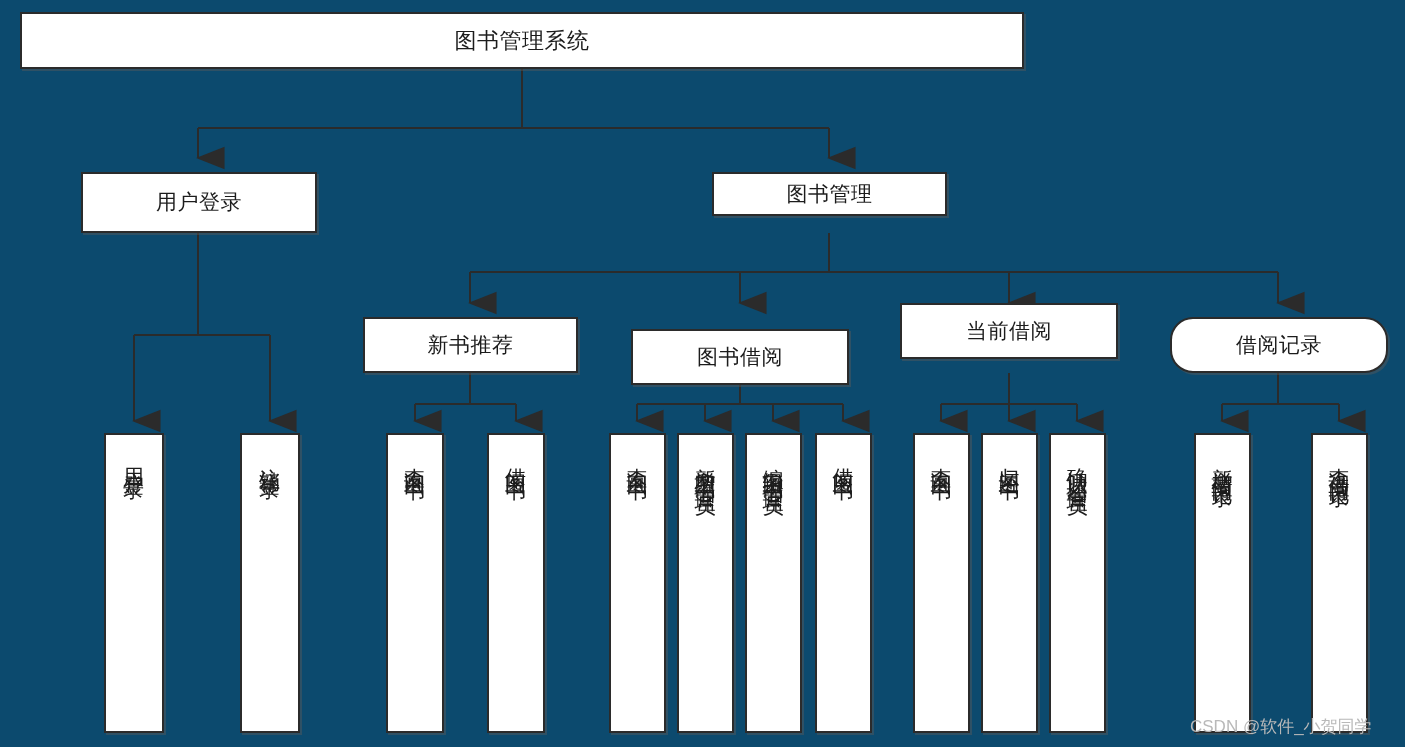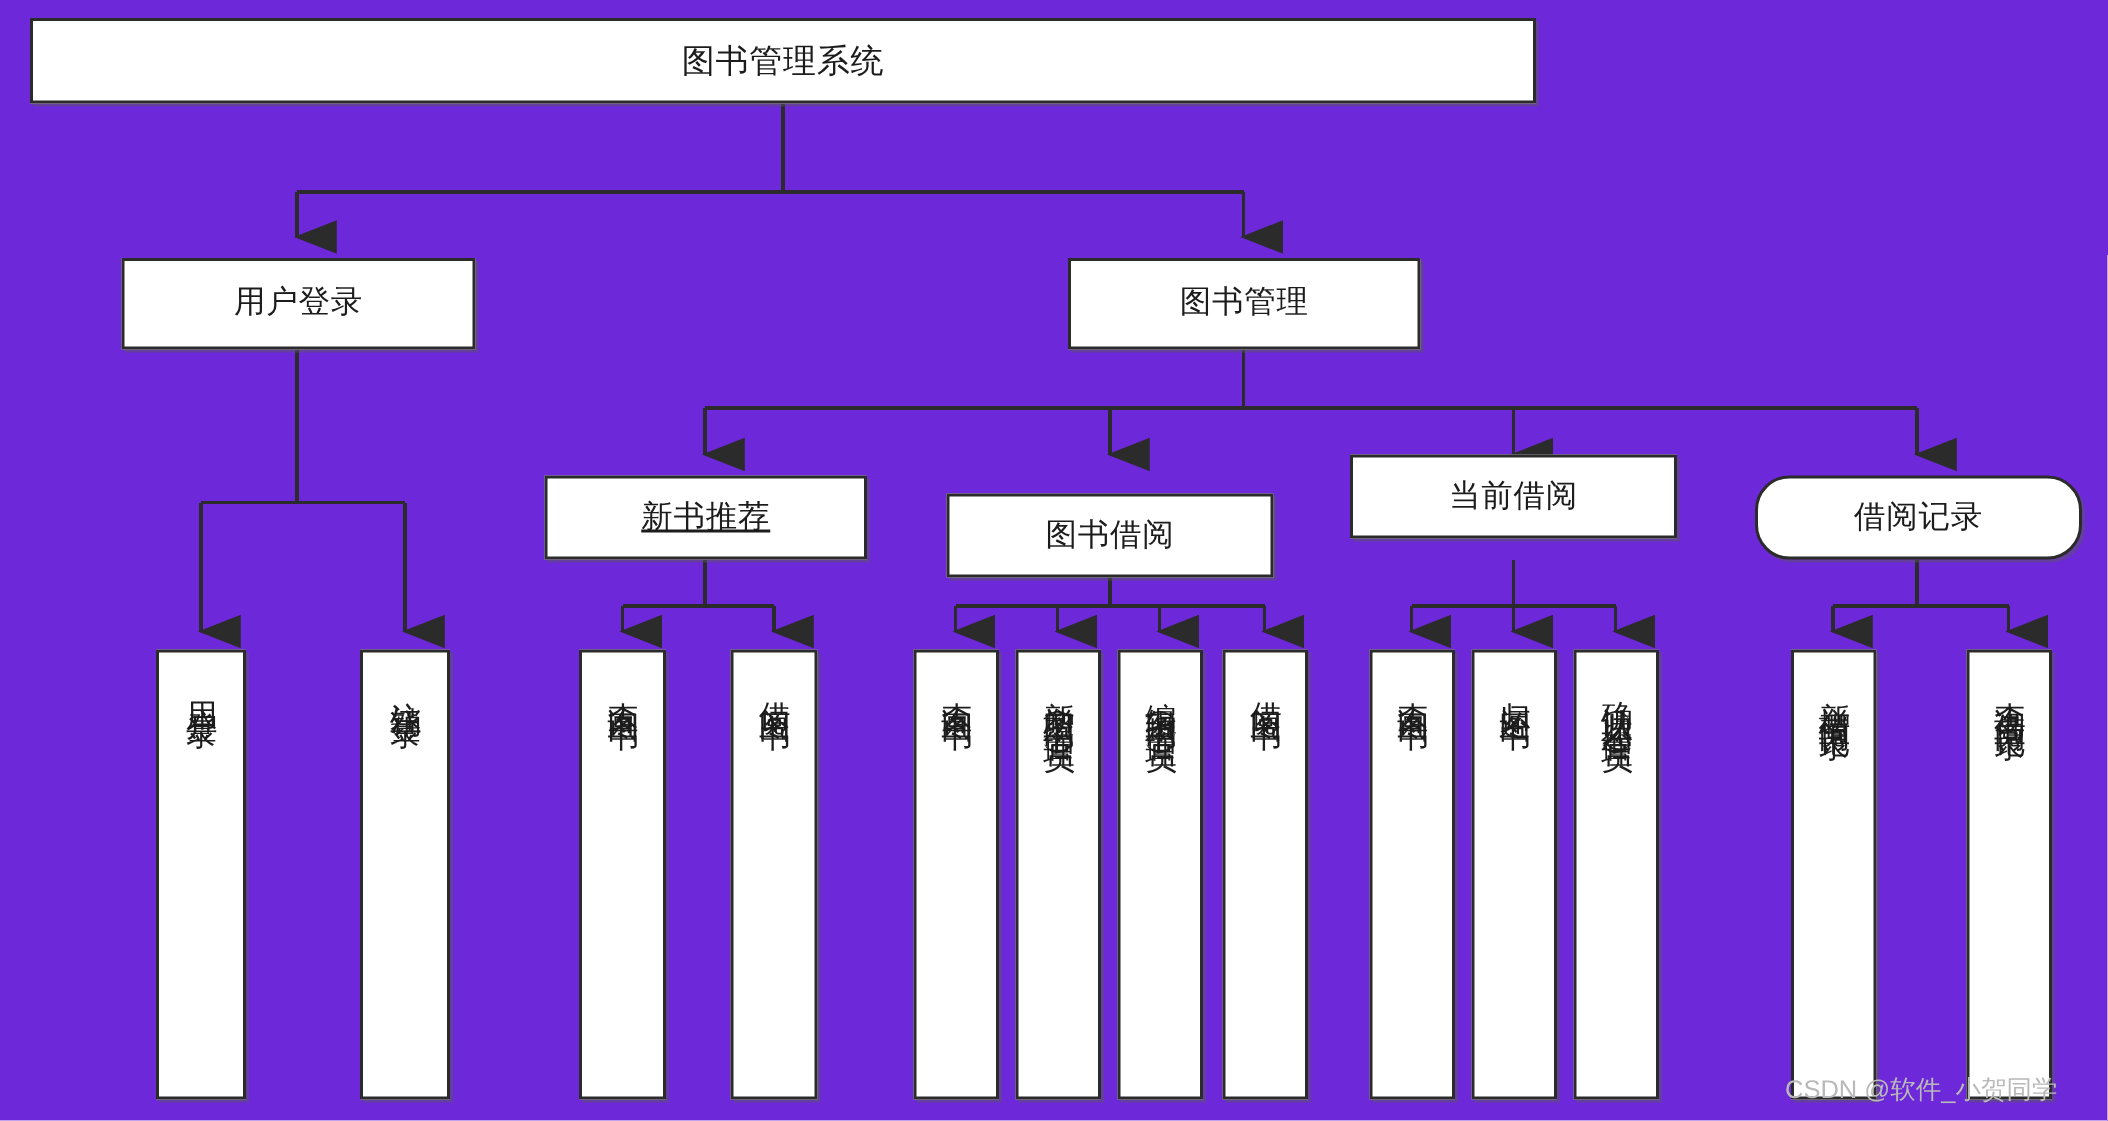--- a/index.html
+++ b/index.html
@@ -8,21 +8,21 @@
     padding: 0;
     background: #ffffff;
   }
   body {
     font-family: "Liberation Sans", "DejaVu Sans", sans-serif;
   }
   #canvas {
     position: relative;
     width: 1405px;
     height: 747px;
-    background: #6d28d9;
+    background: #0c4a6e;
     overflow: hidden;
   }
   svg.wires {
     position: absolute;
     left: 0;
     top: 0;
     width: 1405px;
     height: 747px;
   }
   .node {
@@ -128,25 +128,25 @@
   </svg>
 
   <div class="node h root" style="left:20px; top:12px; width:1004px; height:57px;">
     <span class="node-label">图书管理系统</span>
   </div>
 
   <div class="node h" style="left:81px; top:172px; width:236px; height:61px;">
     <span class="node-label">用户登录</span>
   </div>
 
-  <div class="node h" style="left:712px; top:172px; width:235px; height:61px;">
+  <div class="node h" style="left:712px; top:172px; width:235px; height:44px;">
     <span class="node-label">图书管理</span>
   </div>
 
-  <div class="node h" style="left:363px; top:317px; width:215px; height:56px;text-decoration:underline;">
+  <div class="node h" style="left:363px; top:317px; width:215px; height:56px;">
     <span class="node-label">新书推荐</span>
   </div>
 
   <div class="node h" style="left:631px; top:329px; width:218px; height:56px;">
     <span class="node-label">图书借阅</span>
   </div>
 
   <div class="node h" style="left:900px; top:303px; width:218px; height:56px;">
     <span class="node-label">当前借阅</span>
   </div>

